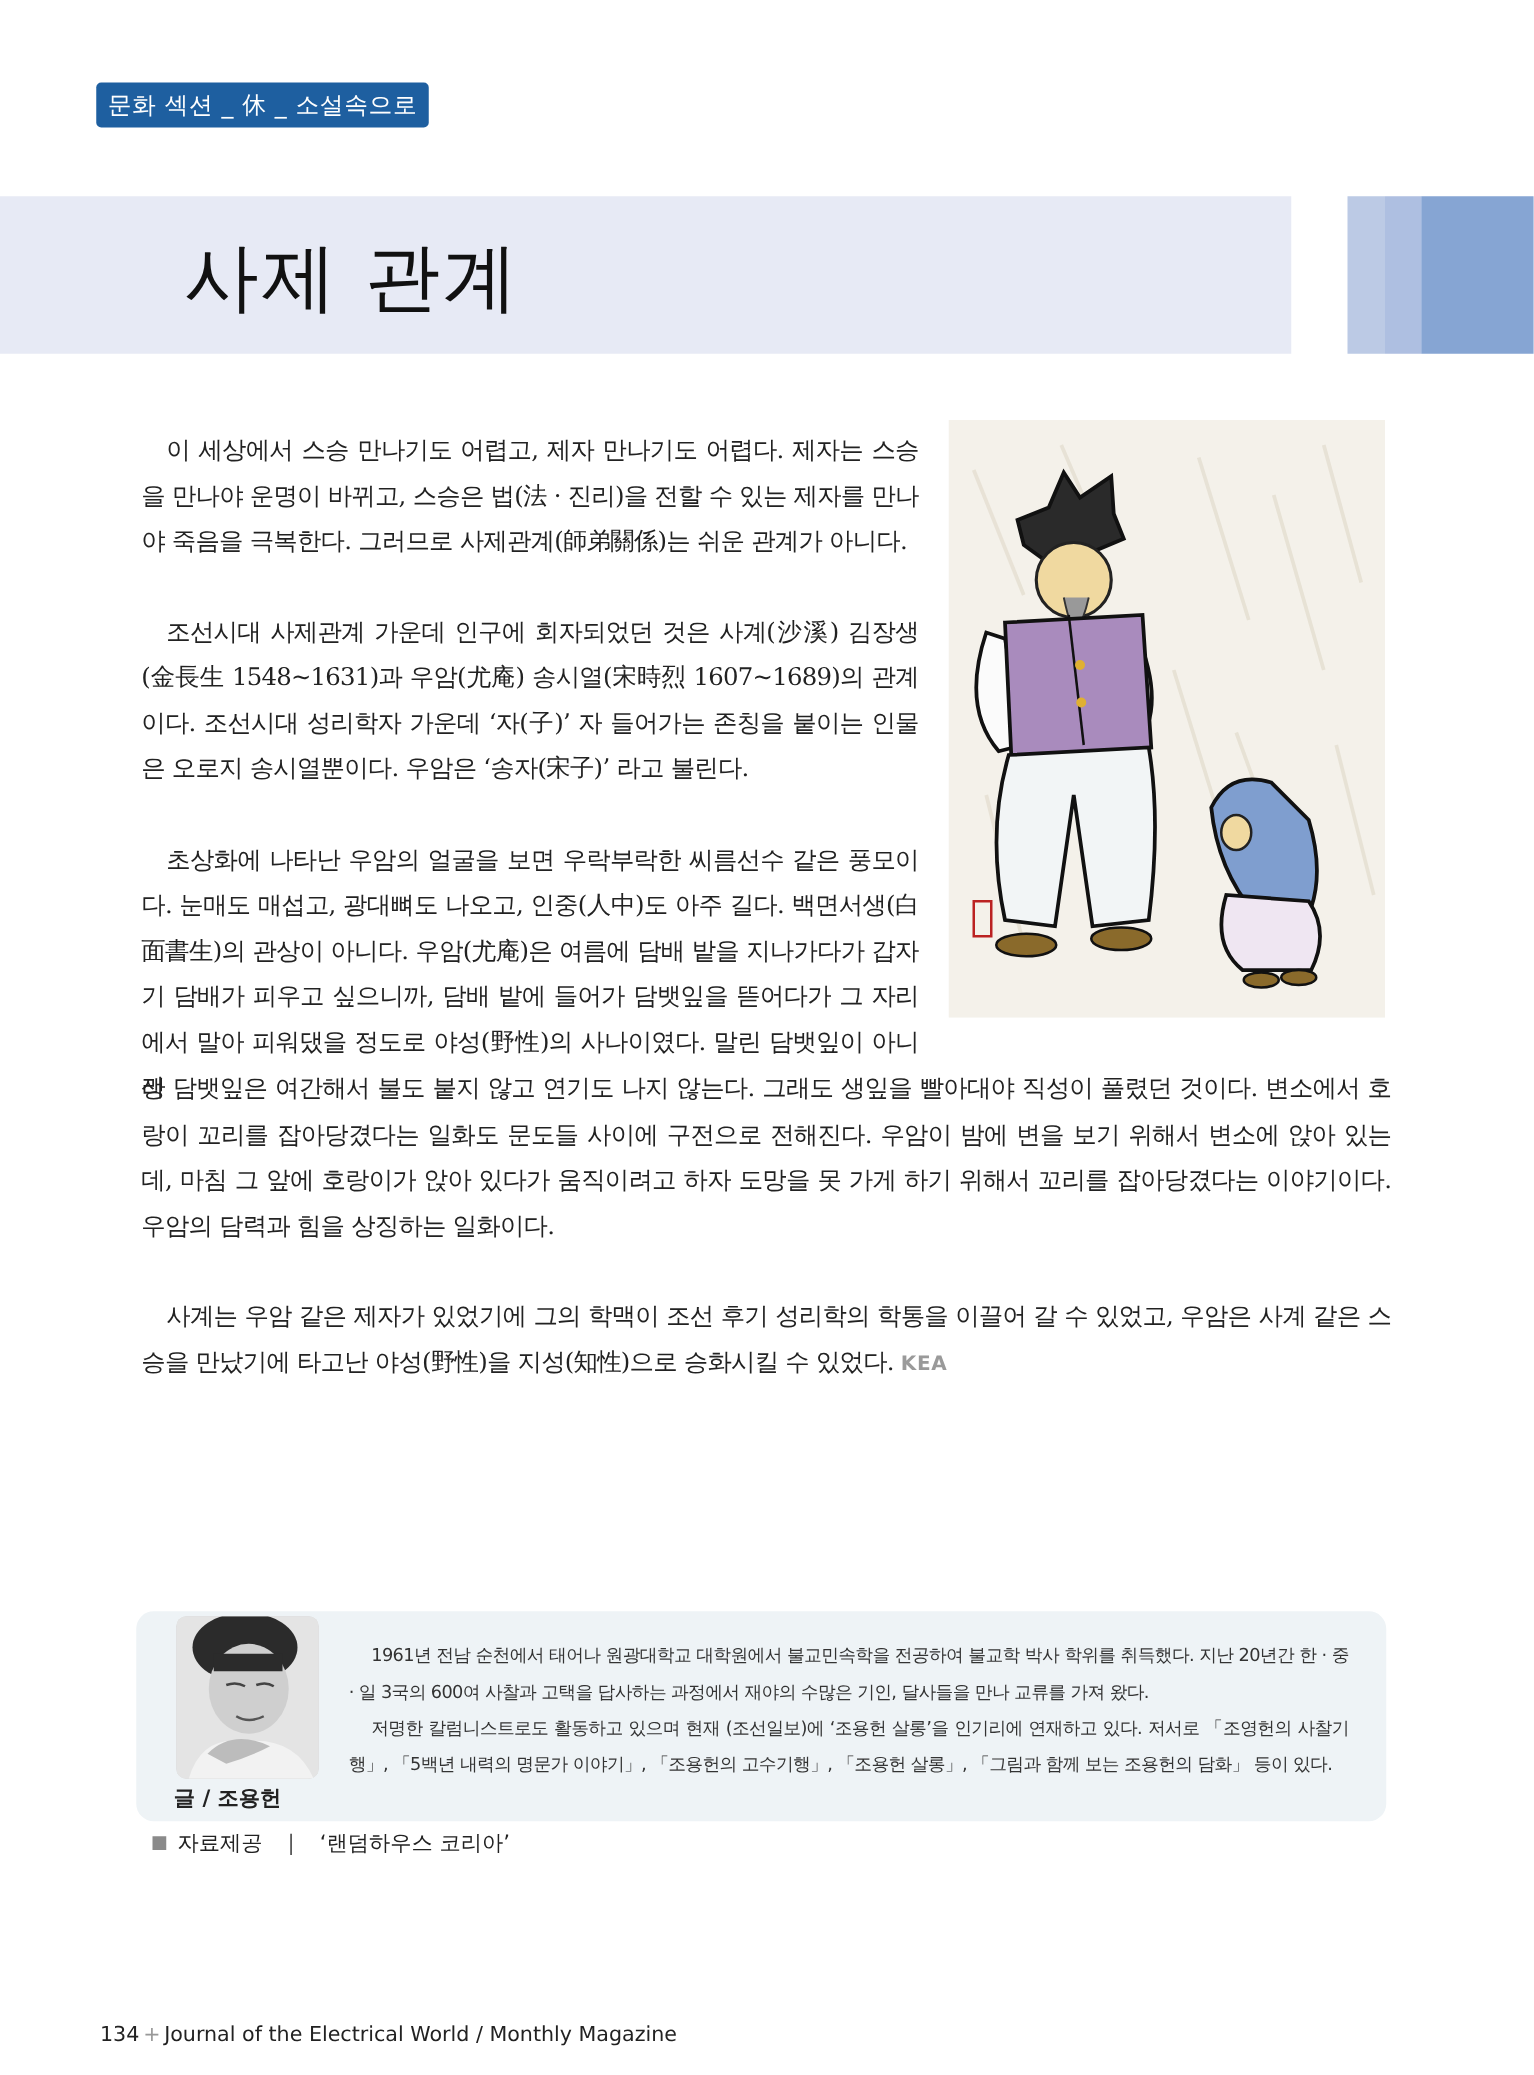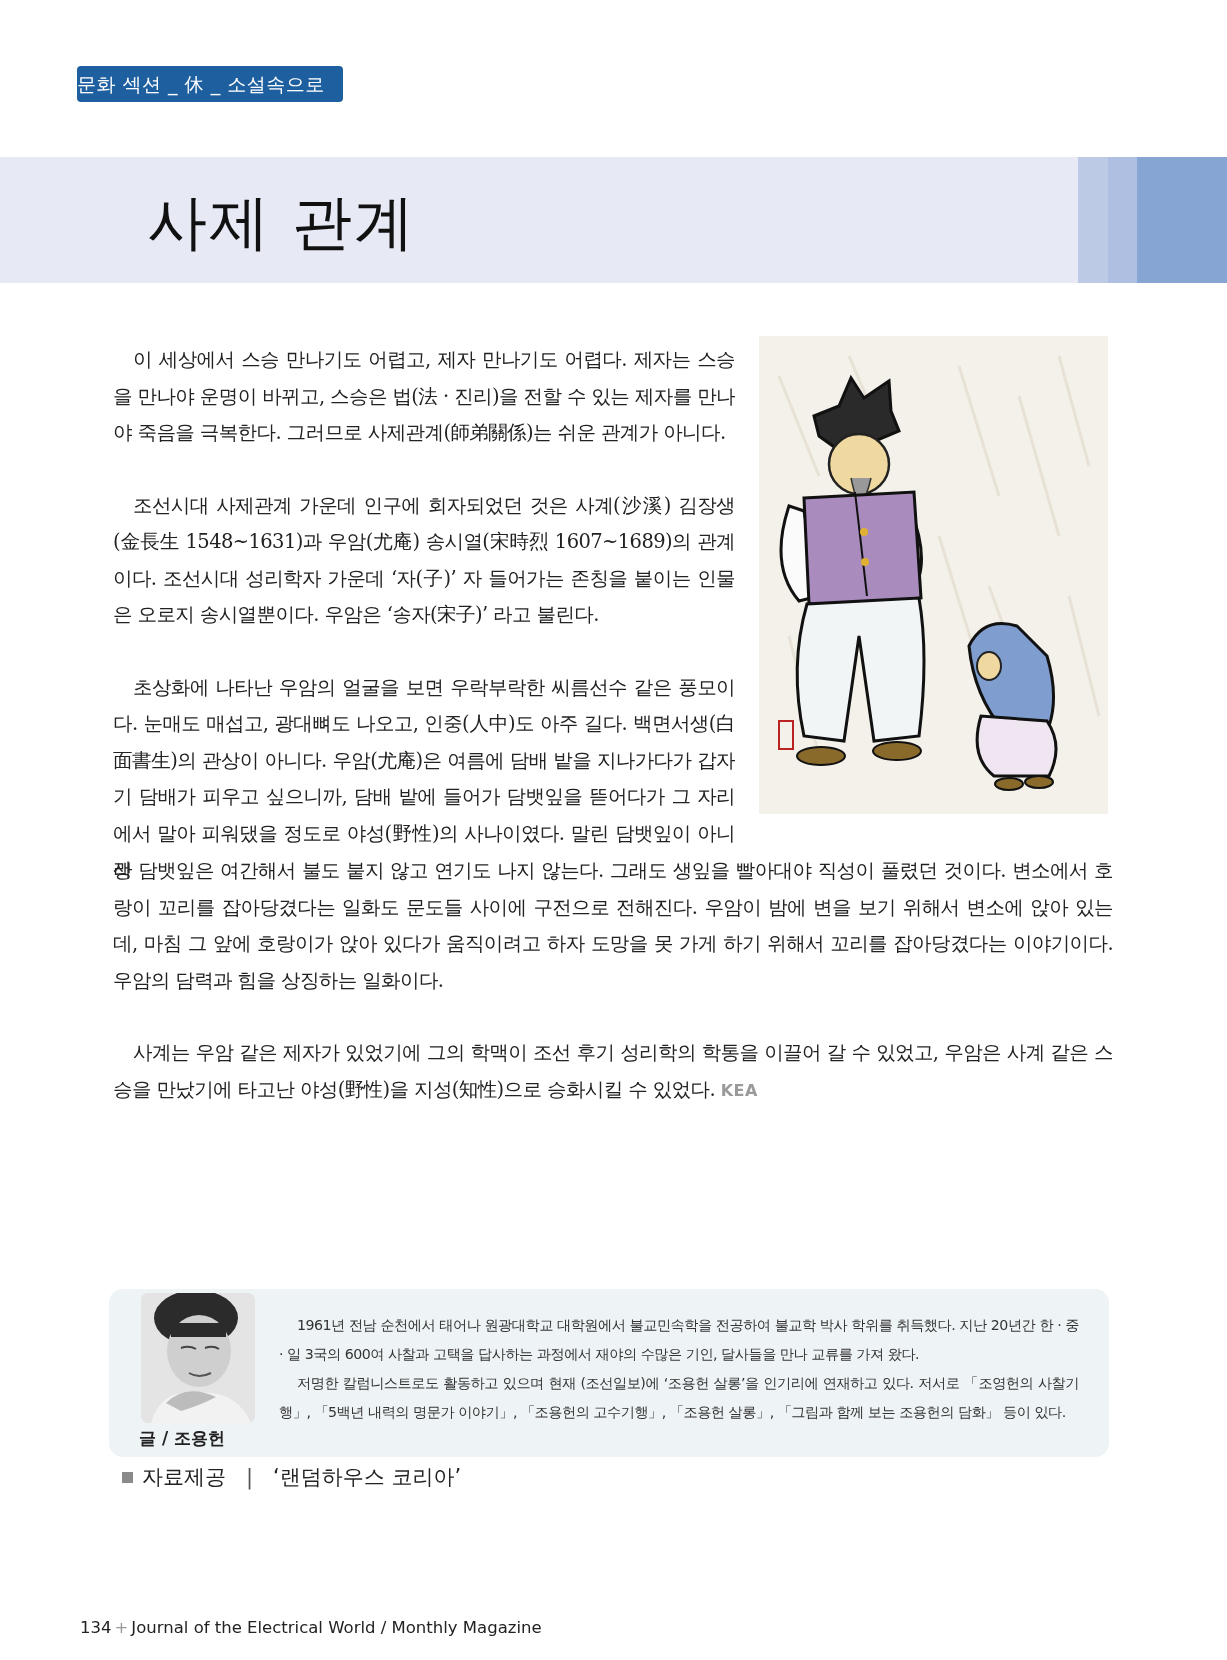--- a/index.html
+++ b/index.html
@@ -3,25 +3,25 @@
 <meta charset="utf-8">
 <style>
   * { box-sizing: border-box; margin: 0; padding: 0; }
   html, body { width: 1227px; height: 1660px; background: #ffffff; overflow: hidden; }
   body { position: relative; font-family: "DejaVu Serif", "Liberation Serif", serif; color: #222; }
 
   .section-badge {
     position: absolute; left: 77px; top: 66px; width: 266px; height: 36px;
     background: #1e5fa0; border-radius: 4px; color: #fff;
     font-family: "DejaVu Sans", "Liberation Sans", sans-serif;
-    font-size: 19px; line-height: 36px; text-align: left; letter-spacing: 0.5px;
+    font-size: 19px; line-height: 36px; text-align: center; letter-spacing: 0.5px;
   }
 
   .title-band {
-    position: absolute; left: 0; top: 157px; width: 1227px; height: 126px;
+    position: absolute; left: 0; top: 157px; width: 1033px; height: 126px;
     background: #e7eaf5;
   }
   .title-band .stripe { position: absolute; top: 0; height: 126px; }
   .stripe-1 { left: 1078px; width: 30px; background: #bccae5; }
   .stripe-2 { left: 1108px; width: 29px; background: #aebfe1; }
   .stripe-3 { left: 1137px; width: 90px; background: #86a5d3; }
   .page-title {
     position: absolute; left: 147px; top: 30px;
     font-family: "DejaVu Serif", "Liberation Serif", serif;
     font-size: 60px; font-weight: normal; color: #111; letter-spacing: 2px; line-height: 70px;
@@ -58,21 +58,21 @@
   }
   .author-bio {
     position: absolute; left: 170px; top: 22px; width: 800px;
     font-family: "DejaVu Sans", "Liberation Sans", sans-serif;
     font-size: 14.2px; line-height: 29px; color: #333; letter-spacing: -0.5px; text-align: justify;
   }
   .author-bio p { text-indent: 18px; }
 
   .credit {
     position: absolute; left: 122px; top: 1463px;
-    font-family: "DejaVu Sans", "Liberation Sans", sans-serif; font-size: 21px; color: #222;
+    font-family: "DejaVu Sans", "Liberation Sans", sans-serif; font-size: 17px; color: #222;
     display: flex; align-items: center; justify-content: center;
   }
   .credit .sq { display: inline-block; width: 11px; height: 11px; background: #8a8a8a; margin-right: 9px; }
   .credit .sep { margin: 0 20px; color: #555; }
 
   .footer {
     position: absolute; left: 80px; top: 1618px;
     font-family: "DejaVu Sans", "Liberation Sans", sans-serif; font-size: 16.5px; color: #222;
   }
   .footer .plus { color: #999; margin: 0 3px; }

